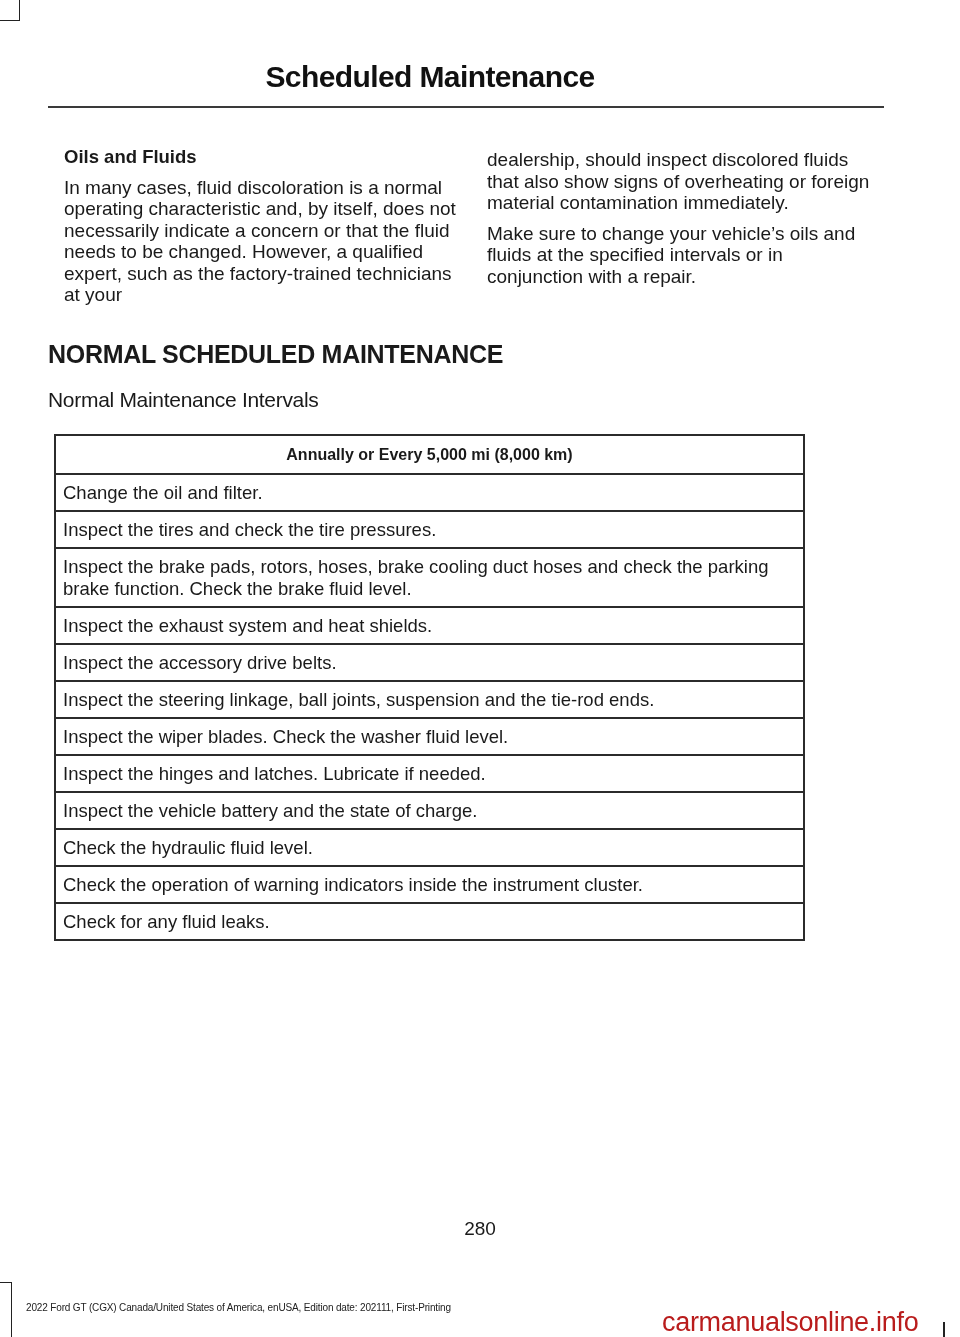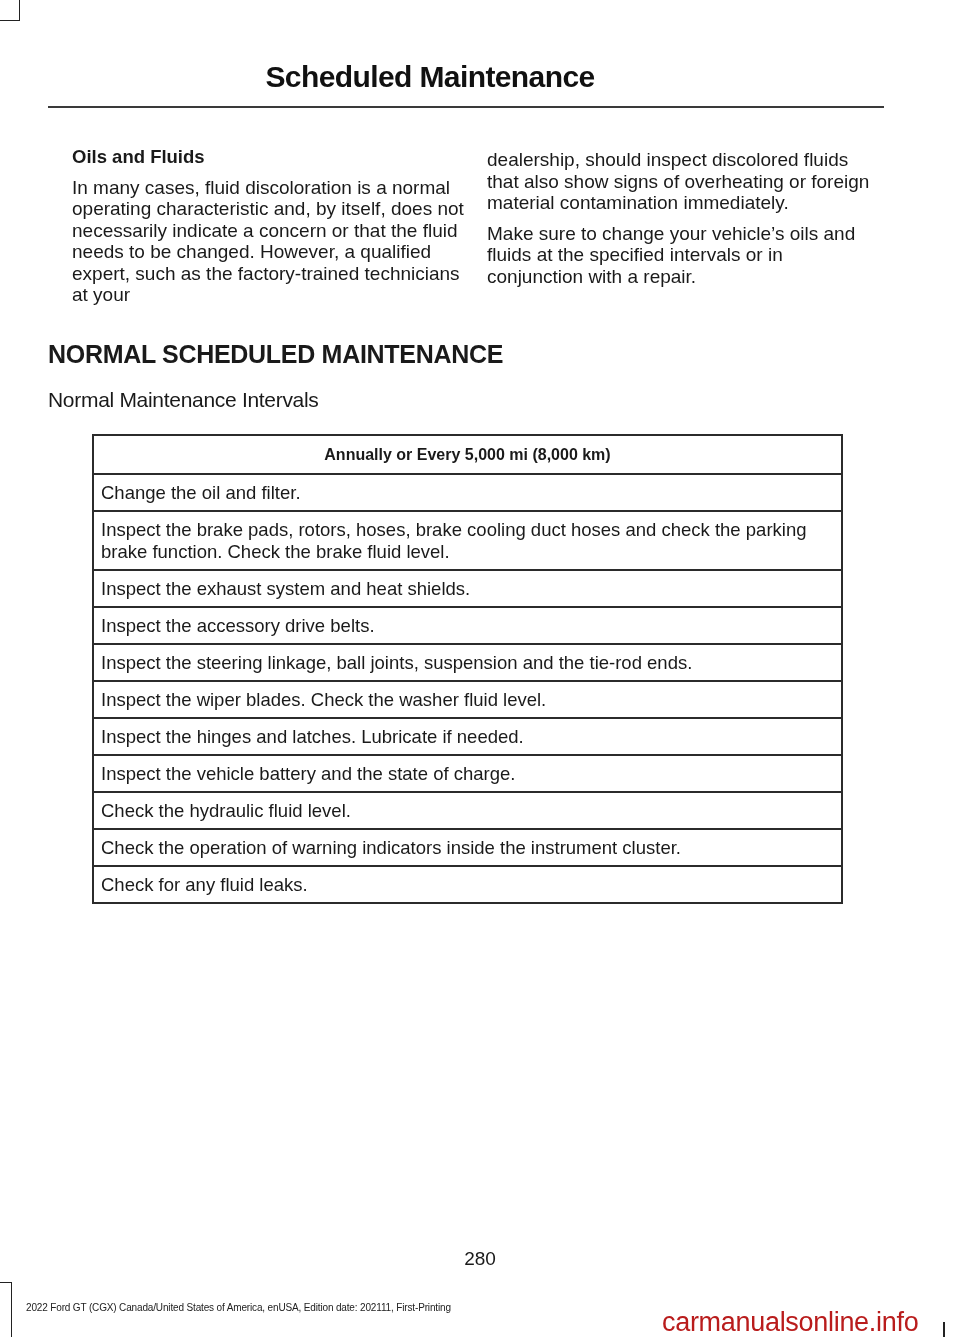--- a/index.html
+++ b/index.html
@@ -3,31 +3,31 @@
 <meta charset="utf-8">
 <style>
   html, body { margin: 0; padding: 0; background: #ffffff; }
   body { width: 960px; height: 1337px; position: relative; overflow: hidden; font-family: "Liberation Sans", sans-serif; color: #1a1a1a; }
   .crop-tl { position: absolute; left: 0; top: 0; width: 19px; height: 20px; border-right: 1.5px solid #222; border-bottom: 1.5px solid #222; }
   .crop-bl { position: absolute; left: 0; top: 1282px; width: 11px; height: 60px; border-right: 1.5px solid #222; border-top: 1.5px solid #222; }
   .crop-br { position: absolute; left: 943px; top: 1322px; width: 1.5px; height: 15px; background: #222; }
   .page-header { position: absolute; left: 0; top: 60px; width: 860px; text-align: center; font-weight: bold; font-size: 30px; letter-spacing: -0.6px; color: #111; }
   .header-rule { position: absolute; left: 48px; top: 106px; width: 836px; height: 2px; background: #3a3a3a; }
   .col { position: absolute; top: 146px; width: 392px; font-size: 19px; line-height: 21.5px; }
-  .col-left { left: 72px; }
+  .col-left { left: 64px; }
   .col-right { left: 487px; top: 149px; }
   .sub-heading { font-weight: bold; font-size: 18.5px; margin: 0 0 9px 0; }
   .para { margin: 0 0 9px 0; }
   .section-title { position: absolute; left: 48px; top: 340px; font-weight: bold; font-size: 25px; letter-spacing: -0.3px; }
   .section-sub { position: absolute; left: 48px; top: 388px; font-weight: normal; font-size: 21px; letter-spacing: -0.3px; }
-  table.maint { position: absolute; left: 54px; top: 434px; width: 751px; border-collapse: collapse; font-size: 18.5px; margin-left: 38px; }
+  table.maint { position: absolute; left: 54px; top: 434px; width: 751px; border-collapse: collapse; font-size: 18.5px; }
   table.maint th, table.maint td { border: 2px solid #2b2b2b; text-align: left; padding: 6px 7px; line-height: 22px; vertical-align: top; }
   table.maint th { text-align: center; font-weight: bold; font-size: 16px; padding: 8px 7px 7px; }
   table.maint td { padding-top: 7px; padding-bottom: 6px; }
-  .page-number { position: absolute; left: 0; top: 1248px; width: 960px; text-align: center; font-size: 19px; }
+  .page-number { position: absolute; left: 0; top: 1218px; width: 960px; text-align: center; font-size: 19px; }
   .footer-text { position: absolute; left: 26px; top: 1302px; font-size: 10px; letter-spacing: -0.15px; color: #222; }
   .watermark { position: absolute; left: 662px; top: 1307px; font-size: 27px; color: #b91c1c; letter-spacing: -0.3px; }
 </style>
 </head>
 <body>
 
 <div class="crop-tl"></div>
 <div class="crop-bl"></div>
 <div class="crop-br"></div>
 
@@ -48,20 +48,23 @@
 
 <table class="maint">
   <thead>
     <tr>
       <th>Annually or Every 5,000 mi (8,000 km)</th>
     </tr>
   </thead>
   <tbody>
     <tr>
         <td>Change the oil and filter.</td>
+      </tr>
+    <tr>
+        <td>Inspect the tires and check the tire pressures.</td>
       </tr>
     <tr>
         <td>Inspect the brake pads, rotors, hoses, brake cooling duct hoses and check the parking brake function. Check the brake fluid level.</td>
       </tr>
     <tr>
         <td>Inspect the exhaust system and heat shields.</td>
       </tr>
     <tr>
         <td>Inspect the accessory drive belts.</td>
       </tr>

